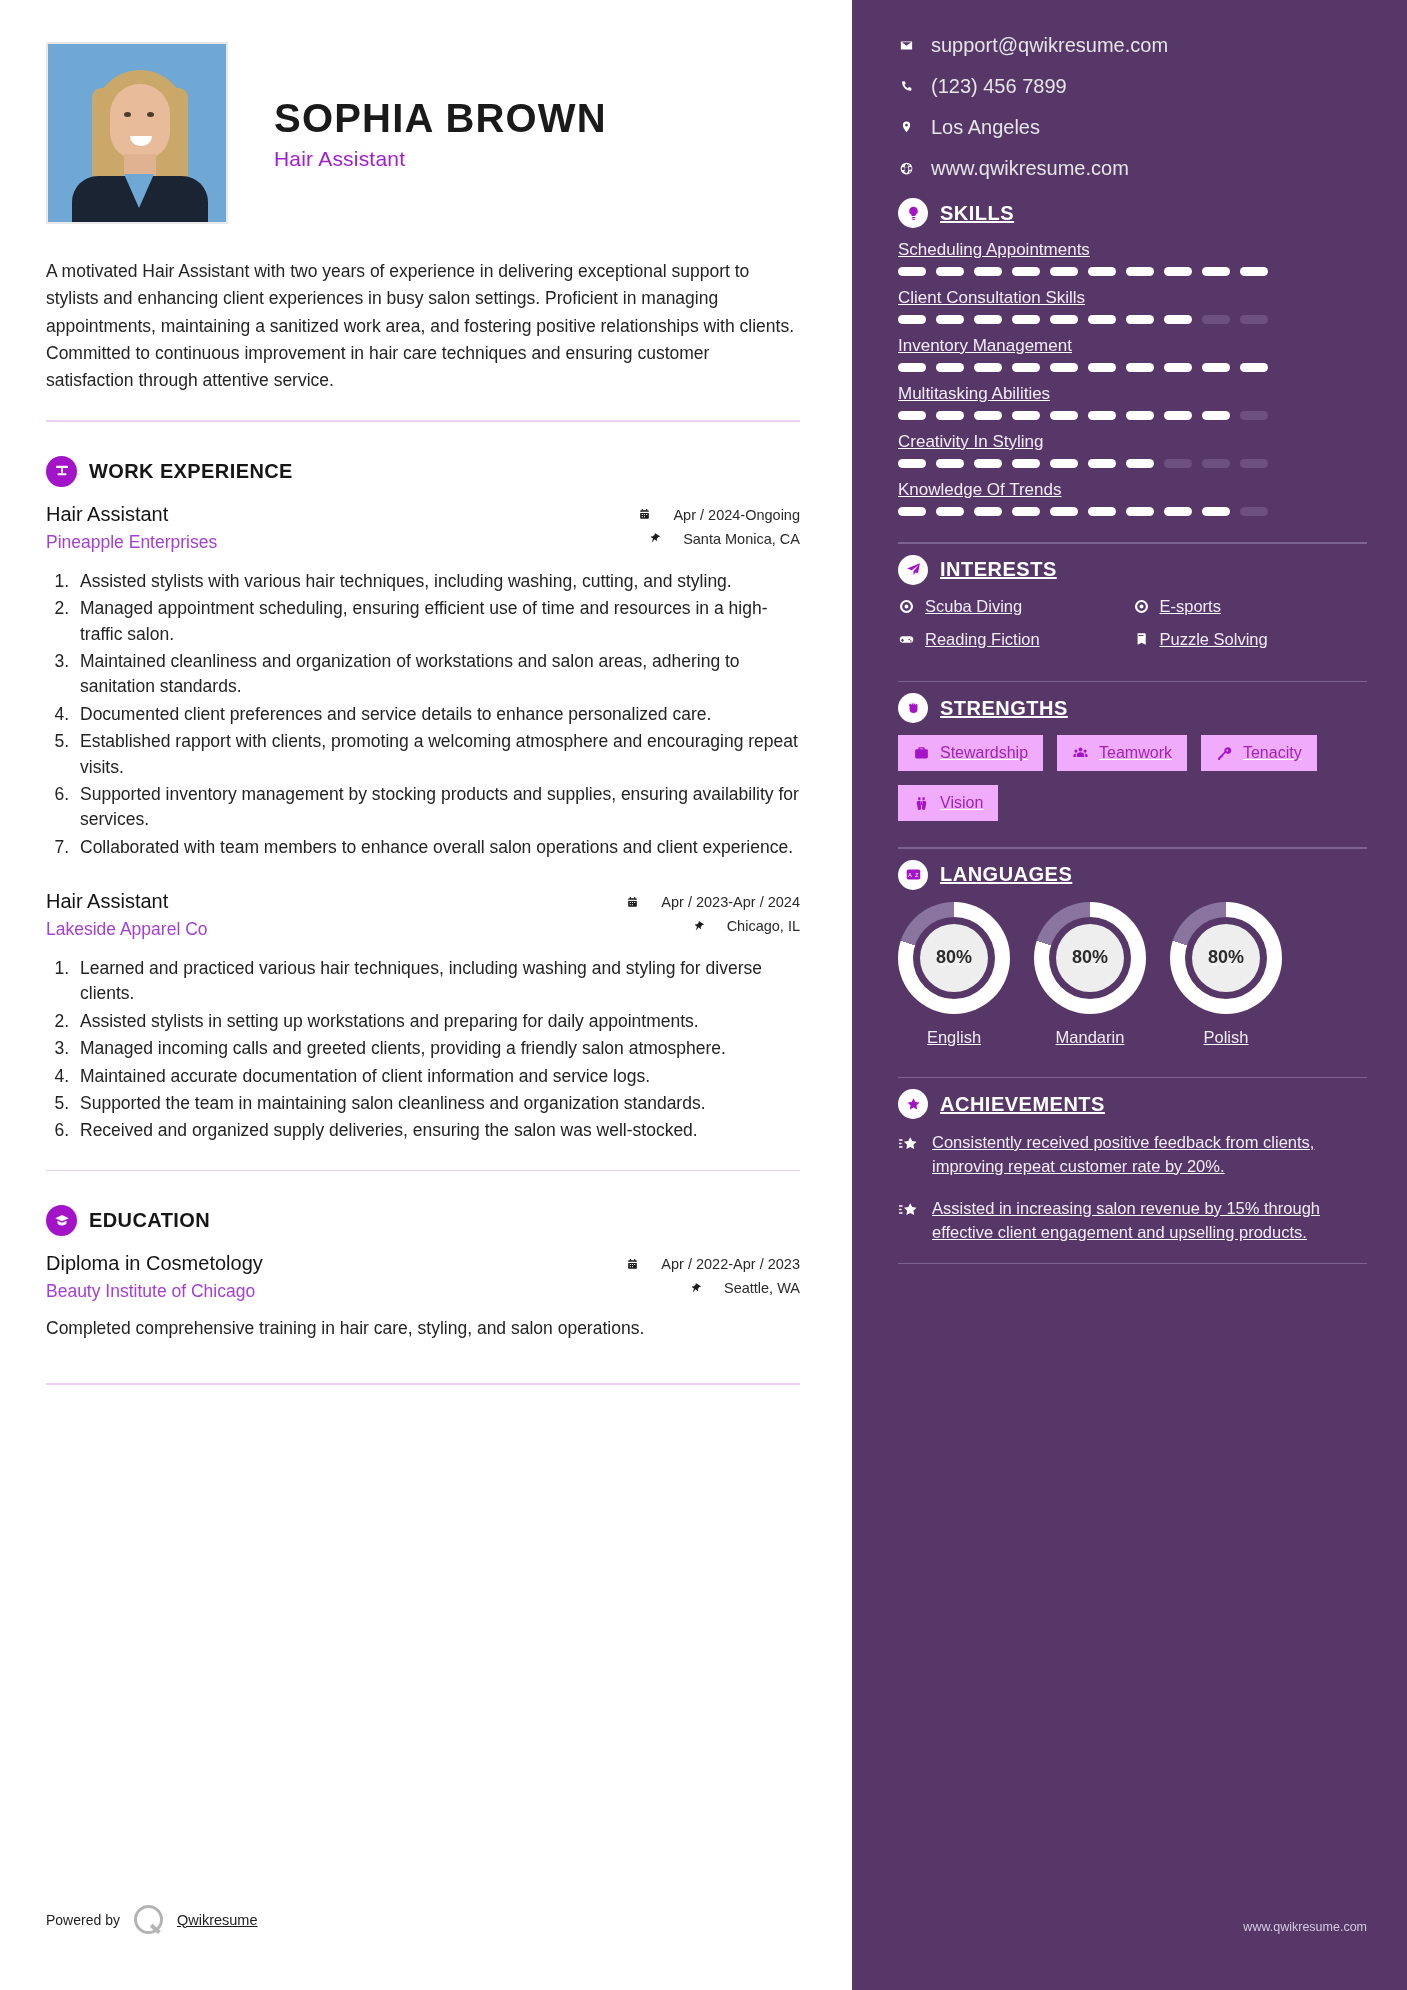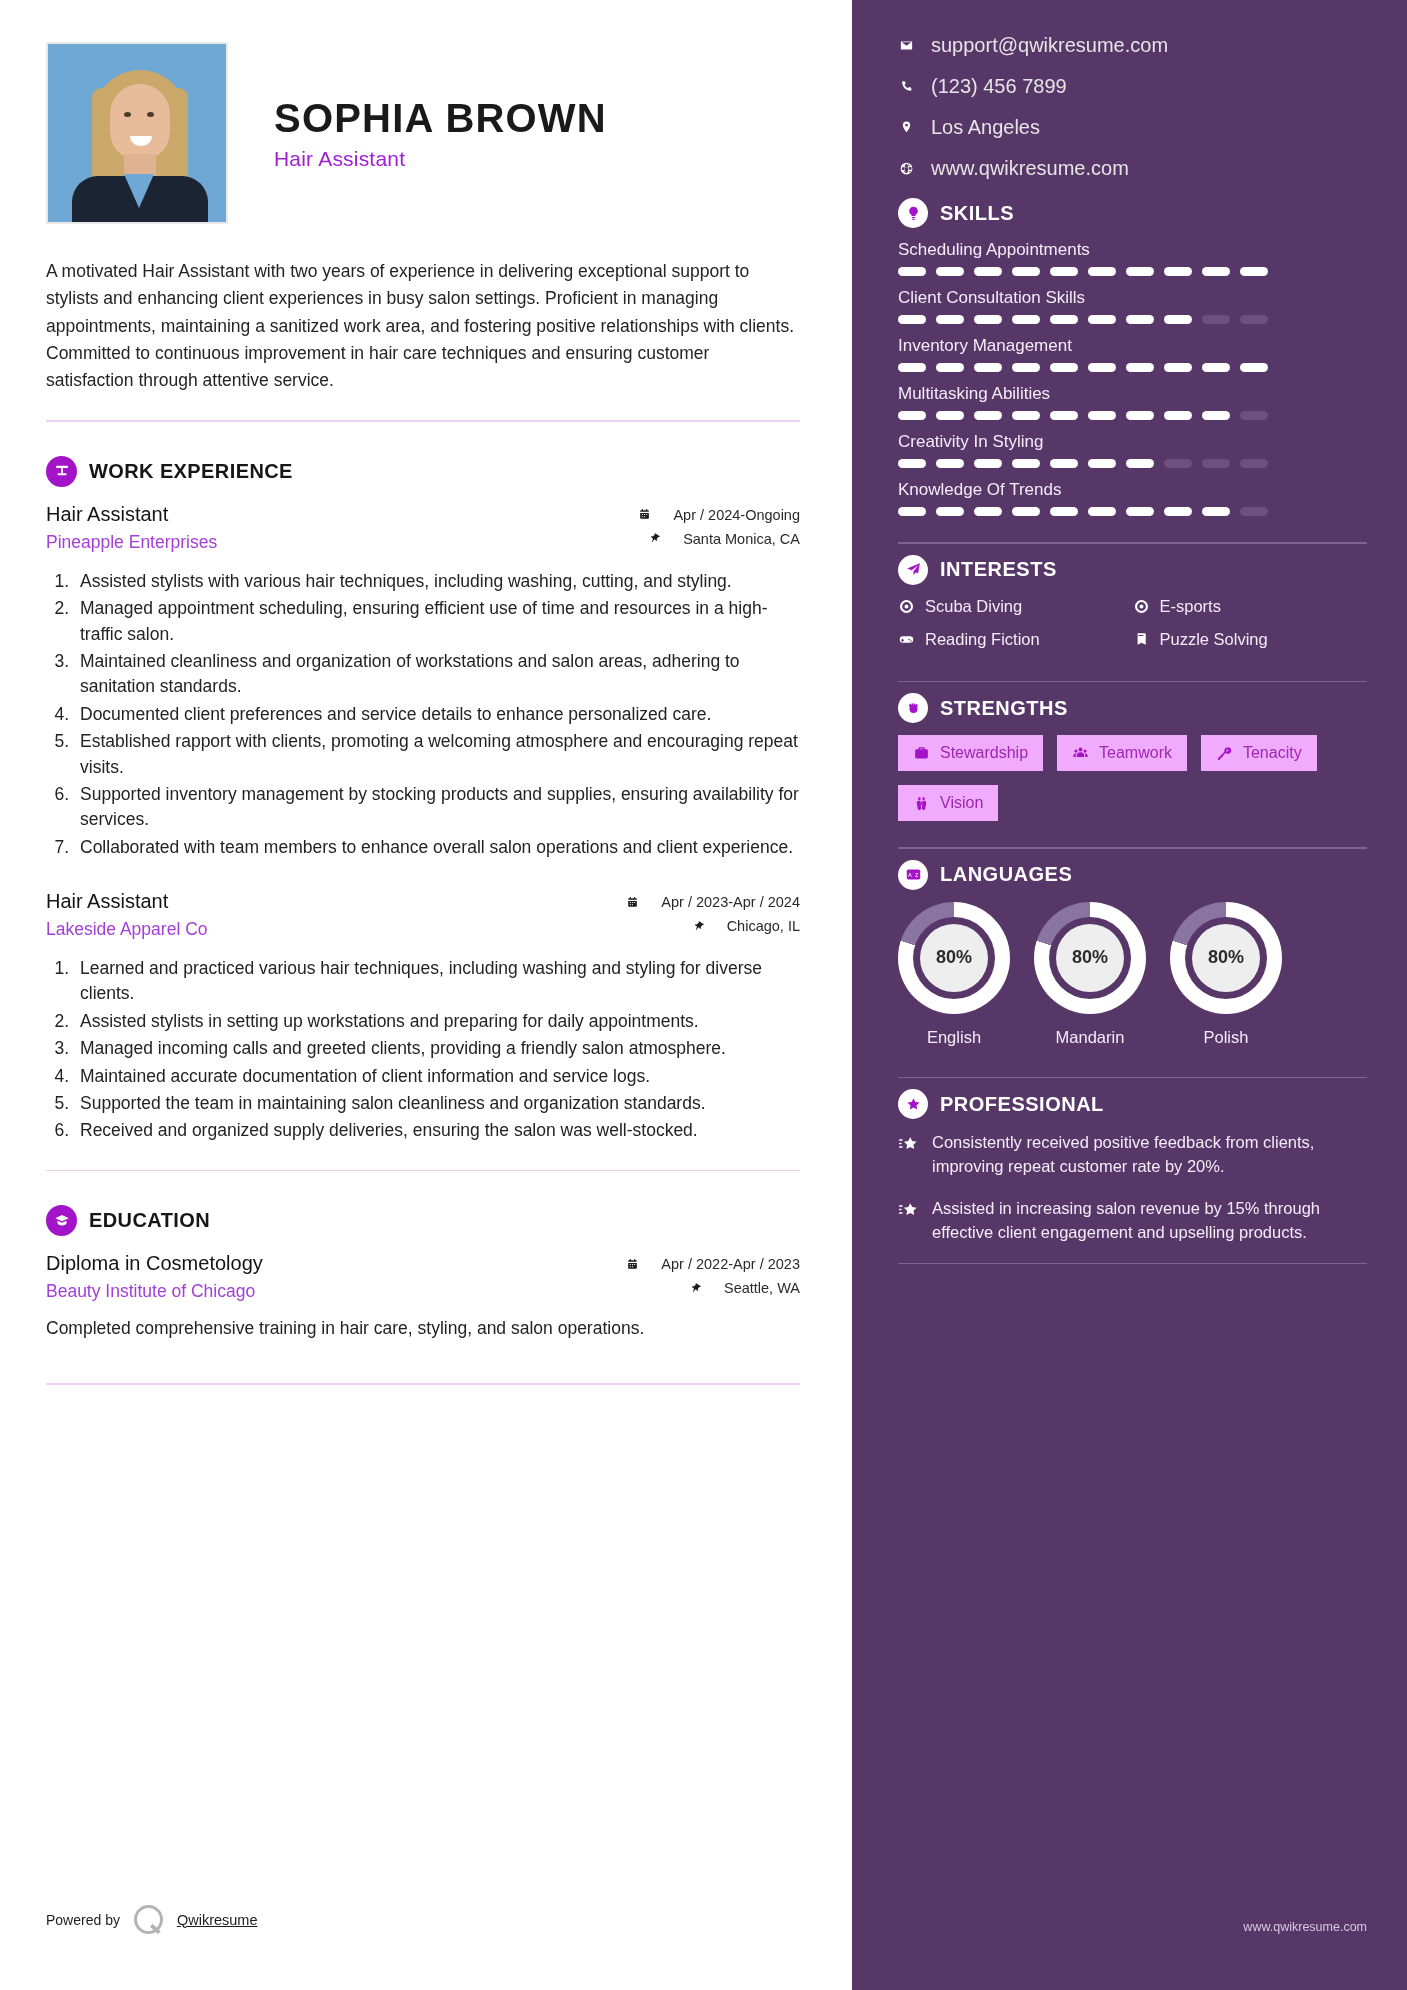--- a/index.html
+++ b/index.html
@@ -146,21 +146,21 @@
     position: relative;
   }
   .contact { margin-top: 4px; }
   .contact-row {
     display: flex; align-items: center; gap: 17px; margin-bottom: 18px;
     font-size: 20px; color: #e5e5e5;
   }
   .contact-row .ci { width: 16px; display: flex; justify-content: center; flex: 0 0 16px; }
   .contact-row svg { width: 15px; height: 15px; fill: #ffffff; }
 
-  .rsec { margin-top: 11px; }
+  .rsec { margin-top: 11px; text-decoration: underline; }
   .rsec-head { display: flex; align-items: center; gap: 12px; margin-bottom: 12px; }
   .rsec-ico {
     width: 30px; height: 30px; border-radius: 50%; background: #ffffff;
     display: flex; align-items: center; justify-content: center; flex: 0 0 30px;
   }
   .rsec-ico svg { width: 17px; height: 17px; fill: #a313c8; }
   .rsec-title { font-size: 20px; font-weight: 700; letter-spacing: .5px; color: #fff; }
 
   .skill { margin-bottom: 12px; }
   .skill-name { font-size: 17px; color: #f3ecf7; margin-bottom: 7px; }
@@ -621,21 +621,21 @@
       <hr class="rdiv" style="margin-top:30px">
     </div>
 
     <div class="rsec">
       <div class="rsec-head">
         <span class="rsec-ico">
           <svg viewBox="0 0 24 24">
               <path d="M12 3l2.6 5.3 5.9.9-4.3 4.1 1 5.8L12 16.4 6.8 19.1l1-5.8L3.5 9.2l5.9-.9z"></path>
             </svg>
         </span>
-        <span class="rsec-title">PROFESSIONAL</span>
+        <span class="rsec-title">ACHIEVEMENTS</span>
       </div>
       <div class="ach">
         <svg viewBox="0 0 24 24">
             <path d="M14 3.6l2.2 4.5 5 .7-3.6 3.5.9 4.9-4.5-2.3-4.4 2.3.8-4.9-3.6-3.5 5-.7z"></path>
             <rect x="1" y="6" width="4.4" height="1.7" rx=".85"></rect>
             <rect x="1" y="10" width="3.2" height="1.7" rx=".85"></rect>
             <rect x="1" y="14" width="4.4" height="1.7" rx=".85"></rect>
           </svg>
         <span class="ach-text">Consistently received positive feedback from clients, improving repeat customer rate by 20%.</span>
       </div>

